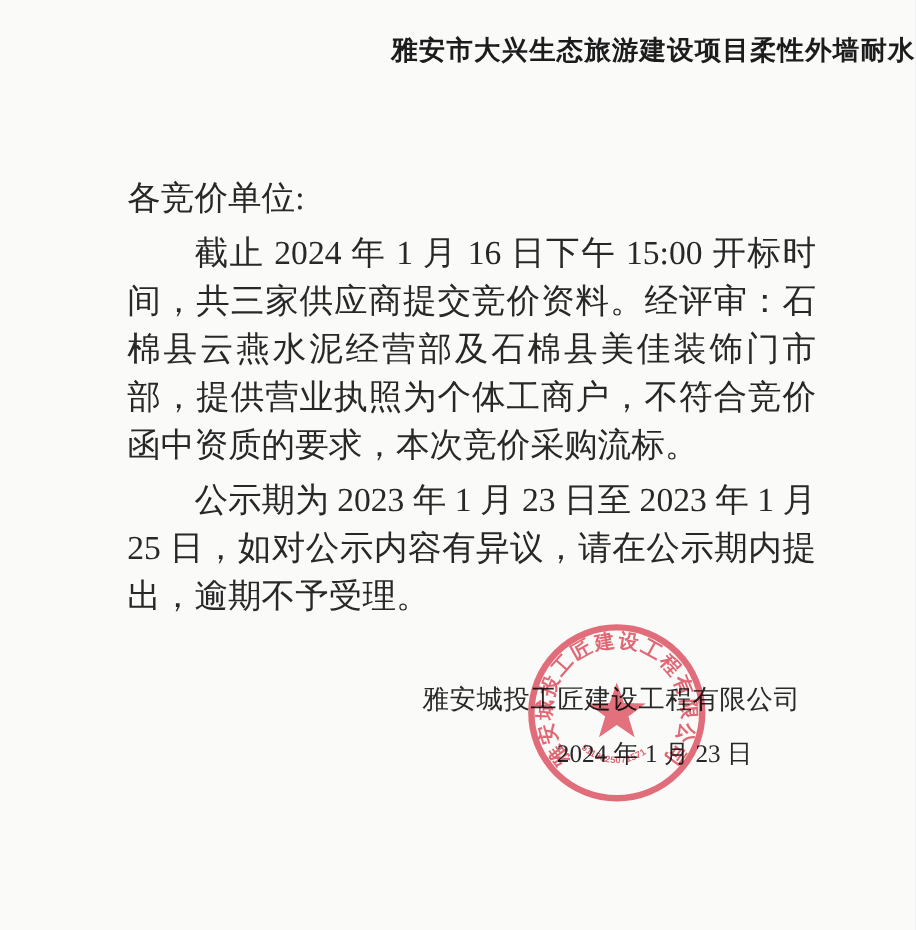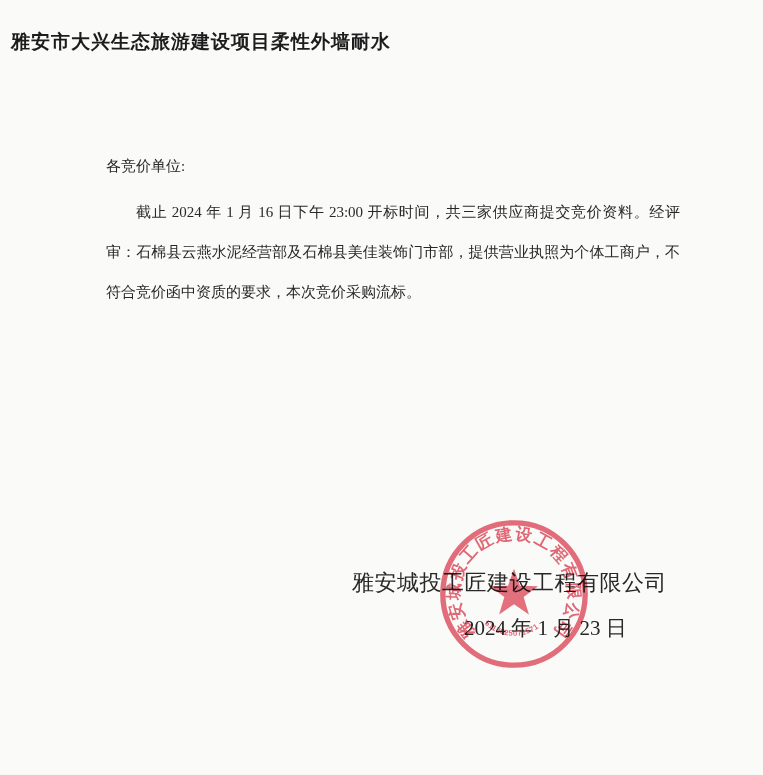--- a/index.html
+++ b/index.html
@@ -17,34 +17,34 @@
     font-family: "Liberation Serif", "DejaVu Serif", serif;
     color: #262626;
   }
   .title-block {
     position: absolute;
     top: 21px;
     left: 0;
     width: 100%;
     padding-left: 11px;
     box-sizing: border-box;
-    text-align: left;
+    text-align: right;
     font-family: "Liberation Sans", "DejaVu Sans", sans-serif;
     font-weight: 700;
-    font-size: 19px;
+    font-size: 22px;
     line-height: 41px;
     color: #1c1c1c;
     letter-spacing: 1px;
   }
   .body-block {
     position: absolute;
     top: 146px;
     left: 106px;
     width: 574px;
-    font-size: 15px;
+    font-size: 28px;
     line-height: 40px;
     text-align: justify;
     color: #282828;
   }
   .body-block p {
     margin: 0 0 6px 0;
   }
   .body-block p.indent {
     text-indent: 2em;
   }
@@ -88,21 +88,22 @@
 <body>
 
 <div class="page">
 
   <div class="title-block">
     <div>雅安市大兴生态旅游建设项目柔性外墙耐水</div>
   </div>
 
   <div class="body-block">
     <p>各竞价单位:</p>
-    <p class="indent">截止 2024 年 1 月 16 日下午 23:00 开标时间，共三家供应商提交竞价资料。经评审：石棉县云燕水泥经营部及石棉县美佳装饰门市部，提供营业执照为个体工商户，不符合竞价函中资质的要求，本次竞价采购流标。</p>
+    <p class="indent">截止 2024 年 1 月 16 日下午 15:00 开标时间，共三家供应商提交竞价资料。经评审：石棉县云燕水泥经营部及石棉县美佳装饰门市部，提供营业执照为个体工商户，不符合竞价函中资质的要求，本次竞价采购流标。</p>
+    <p class="indent">公示期为 2023 年 1 月 23 日至 2023 年 1 月 25 日，如对公示内容有异议，请在公示期内提出，逾期不予受理。</p>
   </div>
 
   <div class="signature-company">雅安城投工匠建设工程有限公司</div>
   <div class="signature-date">2024 年 1 月 23 日</div>
 
   <div class="seal">
     <svg viewBox="0 0 160 160" xmlns="http://www.w3.org/2000/svg" xmlns:xlink="http://www.w3.org/1999/xlink">
       <defs>
         <path id="sealTextArc" d="M 40.4 119.6 A 56 56 0 1 1 119.6 119.6" fill="none"></path>
         <path id="sealNumArc" d="M 49.6 110.4 A 43 43 0 0 0 110.4 110.4" fill="none"></path>

